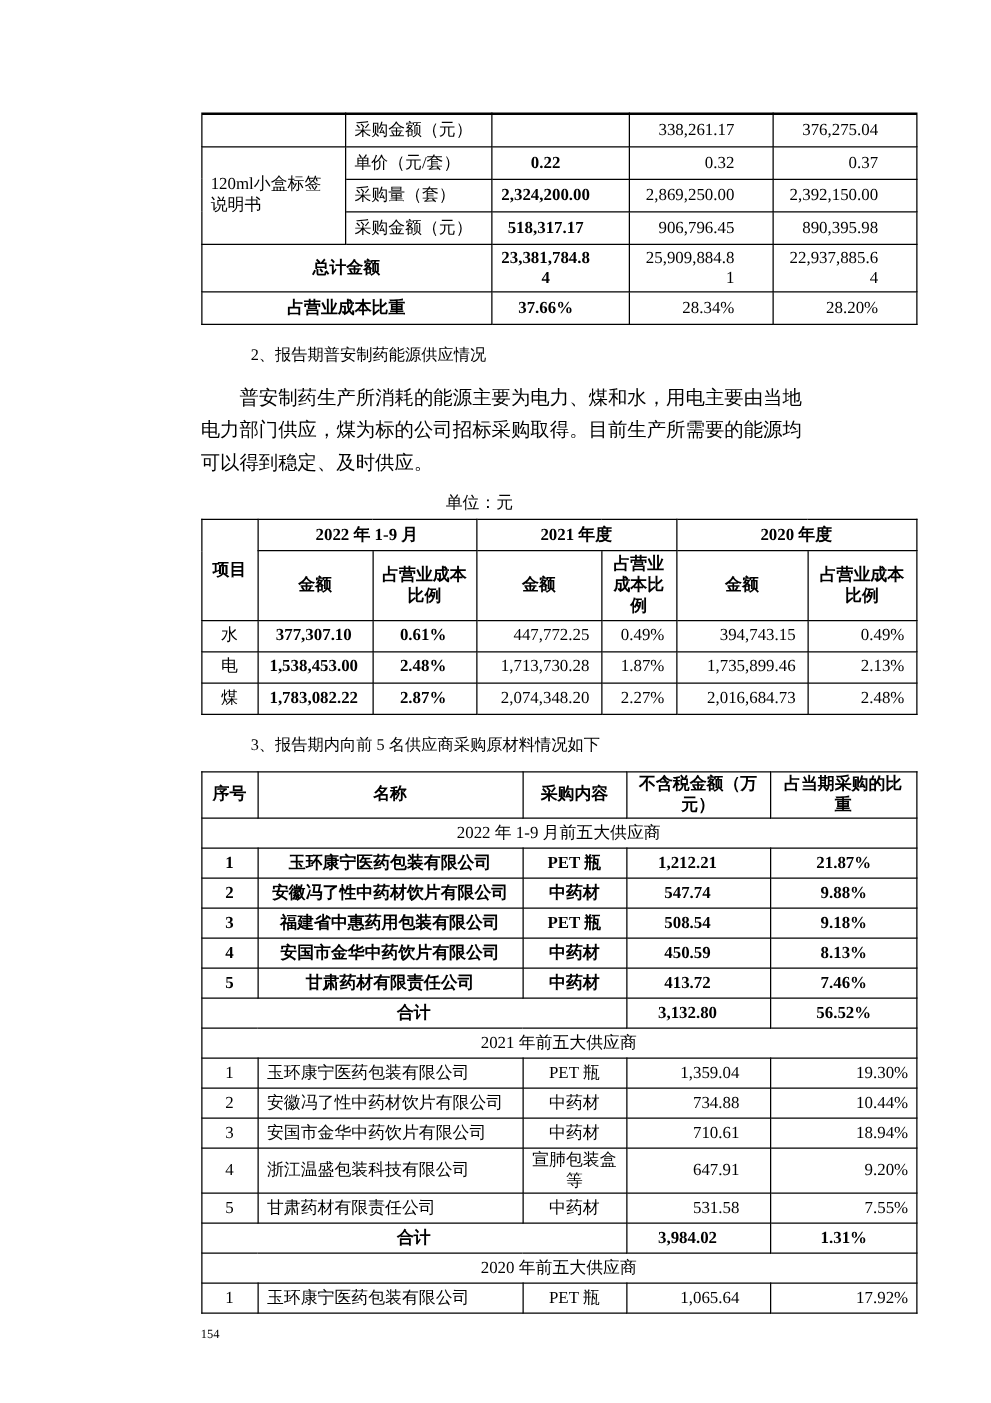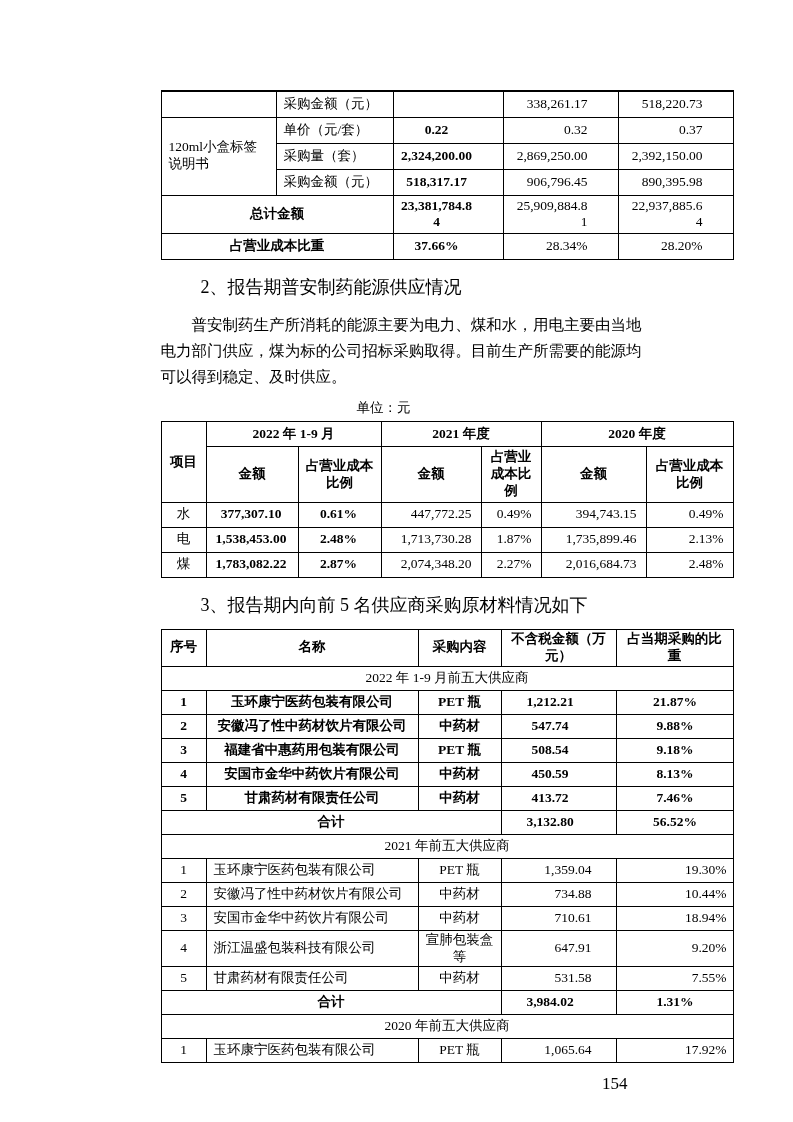--- a/index.html
+++ b/index.html
@@ -19,46 +19,46 @@
   .t2 td { height:25px; }
   .t3 td { height:24px; padding:1px 7px; }
   .num { text-align:right; }
   .ctr { text-align:center; padding-left:2px; padding-right:2px; }
   .b { font-weight:bold;text-align:center; }
   .t1 td.num { padding-right:30px; }
   .t2 td.num { padding-right:9px; }
   .t3 td.amt { padding-right:24px; }
   .t3 td.pct { padding-right:6px; }
   .lbl { padding:2px 4px; }
-  .heading { font-size:18px; margin-top:15px; text-indent:40px; }
+  .heading { font-size:13px; margin-top:15px; text-indent:40px; }
   .para { font-size:15.5px; line-height:26px; margin-top:13px; text-align:justify; text-indent:2em; }
   .unit { font-size:13.5px; text-align:center; padding-right:35px; margin:9px 0 4px 0; }
   .tbl-gap { margin-top:12px; }
-  .pageno { font-size:17px; text-align:right; padding-right:14px; margin-top:11px; }
+  .pageno { font-size:10px; text-align:left; padding-right:14px; margin-top:11px; }
 </style>
 </head>
 <body>
 
 <div class="page">
 
   <table class="tbl t1">
     <colgroup>
       <col style="width:115px">
         <col style="width:117px">
         <col style="width:110px">
         <col style="width:115px">
         <col style="width:115px">
     </colgroup>
     <tbody>
       <tr>
         <td class="lbl"></td>
         <td>采购金额（元）</td>
         <td class="num b"></td>
         <td class="num">338,261.17</td>
-        <td class="num">518,220.73</td>
+        <td class="num">376,275.04</td>
       </tr>
       <tr>
         <td class="lbl" rowspan="3">120ml小盒标签说明书</td>
         <td>单价（元/套）</td>
         <td class="num b">0.22</td>
         <td class="num">0.32</td>
         <td class="num">0.37</td>
       </tr>
       <tr>
         <td>采购量（套）</td>

